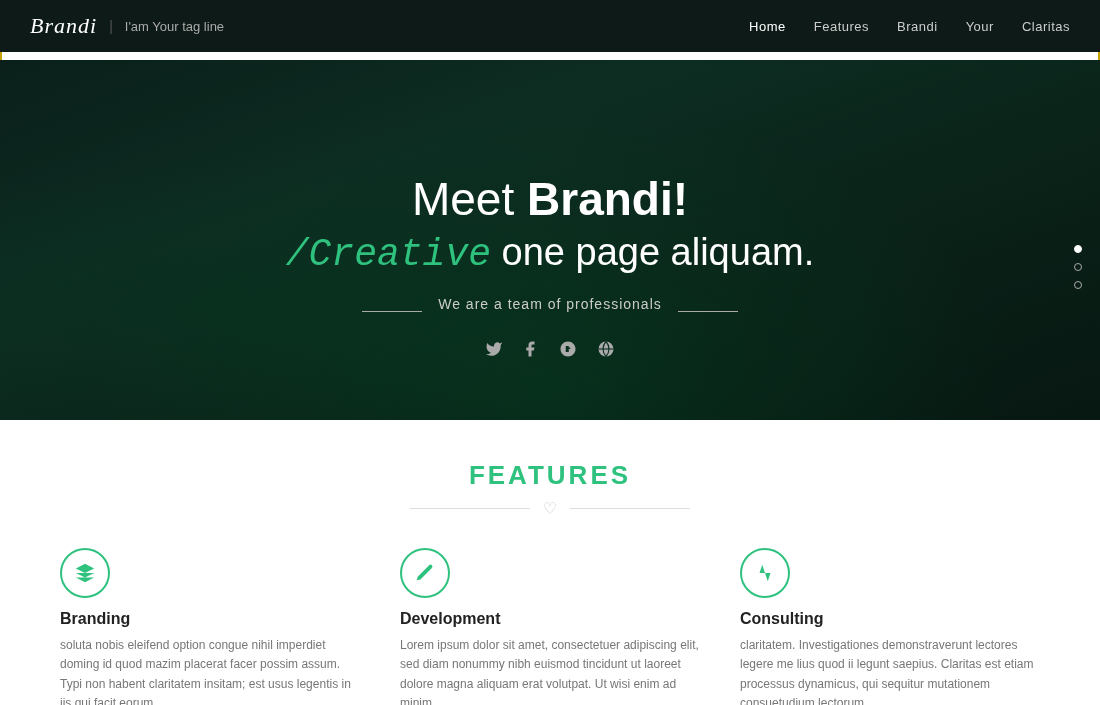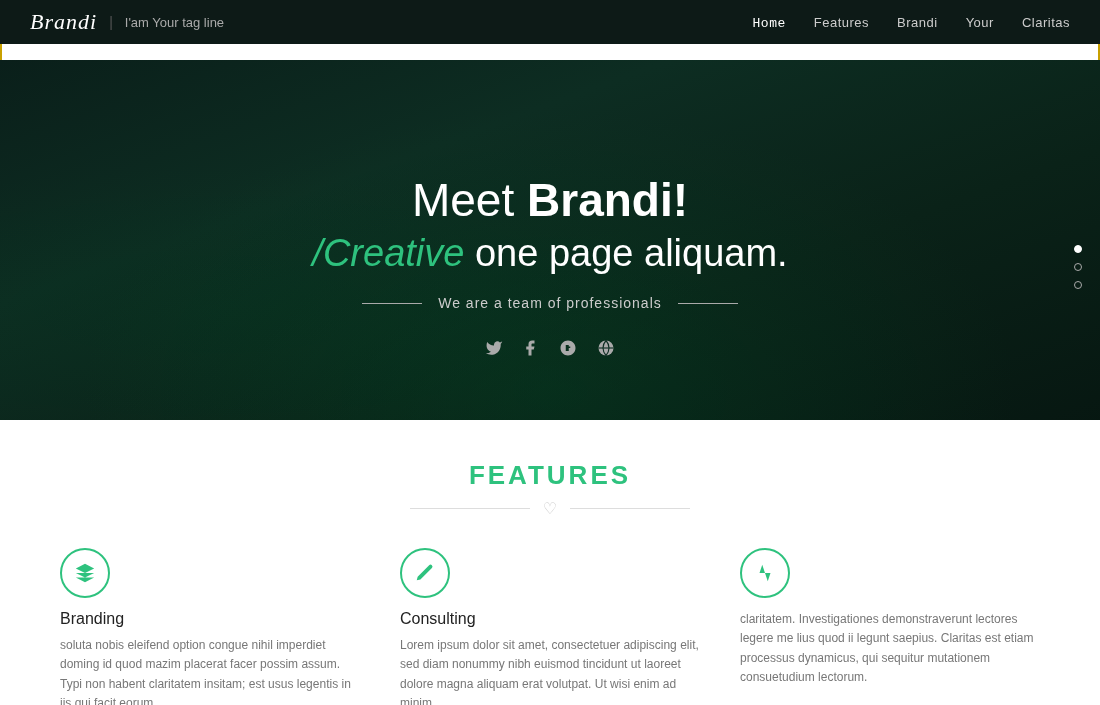--- a/index.html
+++ b/index.html
@@ -2,21 +2,21 @@
 <html><head>
   <meta charset="utf-8">
   <style>
     * { margin: 0; padding: 0; box-sizing: border-box; }
     body { font-family: 'Arial', sans-serif; width: 1100px; height: 705px; overflow: hidden; border: 2px solid #c8a000; }
 
     
     .navbar {
       position: absolute;
       top: 0; left: 0; right: 0;
-      height: 44px;
+      height: 52px;
       background: #0d1a17;
       display: flex;
       align-items: center;
       padding: 0 30px;
       z-index: 100;
     }
     .navbar-brand {
       font-family: Georgia, serif;
       font-style: italic;
       font-size: 22px;
@@ -37,21 +37,21 @@
       display: flex;
       gap: 28px;
       list-style: none;
     }
     .navbar-nav a {
       color: #ccc;
       text-decoration: none;
       font-size: 13px;
       letter-spacing: 0.5px;
     }
-    .navbar-nav a.active { color: #fff; font-family: Liberation Mono, monospace; }
+    .navbar-nav a.active { color: #fff; }
 
     
     .hero {
       position: absolute;
       top: 60px; left: 0; right: 0;
       height: 414px;
       background: linear-gradient(160deg, #0a1f1a 0%, #0d2d22 30%, #0a2218 60%, #061510 100%);
       display: flex;
       flex-direction: column;
       align-items: center;
@@ -82,24 +82,25 @@
       font-size: 38px;
       color: #fff;
       font-weight: 300;
       position: relative;
       z-index: 1;
       margin-top: 4px;
     }
     .hero-subtitle .creative {
       color: #2ec27e;
       font-style: italic;
+      font-family: Liberation Mono, monospace;
     }
     .hero-divider {
       display: flex;
-      align-items: center;
+      align-items: flex-end;
       gap: 16px;
       margin-top: 20px;
       position: relative;
       z-index: 1;
     }
     .hero-divider-line {
       width: 60px;
       height: 1px;
       background: #aaa;
     }
@@ -197,21 +198,21 @@
       justify-content: center;
       margin-bottom: 12px;
     }
     .feature-icon-circle svg {
       width: 22px;
       height: 22px;
       fill: #2ec27e;
     }
     .feature-name {
       font-size: 16px;
-      font-weight: 400;
+      font-weight: 700;
       color: #222;
       margin-bottom: 8px;
     }
     .feature-desc {
       font-size: 12px;
       color: #777;
       line-height: 1.6;
     }
   </style>
 </head>
@@ -294,27 +295,28 @@
       <div class="feature-name">Branding</div>
       <div class="feature-desc">soluta nobis eleifend option congue nihil imperdiet doming id quod mazim placerat facer possim assum. Typi non habent claritatem insitam; est usus legentis in iis qui facit eorum.</div>
     </div>
 
     <div class="feature-item">
       <div class="feature-icon-circle">
         <svg viewBox="0 0 24 24">
           <path d="M12 20h9M16.5 3.5a2.121 2.121 0 0 1 3 3L7 19l-4 1 1-4L16.5 3.5z"></path>
         </svg>
       </div>
-      <div class="feature-name">Consulting</div>
+      <div class="feature-name">Development</div>
       <div class="feature-desc">Lorem ipsum dolor sit amet, consectetuer adipiscing elit, sed diam nonummy nibh euismod tincidunt ut laoreet dolore magna aliquam erat volutpat. Ut wisi enim ad minim</div>
     </div>
 
     <div class="feature-item">
       <div class="feature-icon-circle">
         <svg viewBox="0 0 24 24">
           <path d="M22 12h-4l-3 9L9 3l-3 9H2"></path>
         </svg>
       </div>
+      <div class="feature-name">Consulting</div>
       <div class="feature-desc">claritatem. Investigationes demonstraverunt lectores legere me lius quod ii legunt saepius. Claritas est etiam processus dynamicus, qui sequitur mutationem consuetudium lectorum.</div>
     </div>
 
   </div>
 </section>
 
 </body></html>

